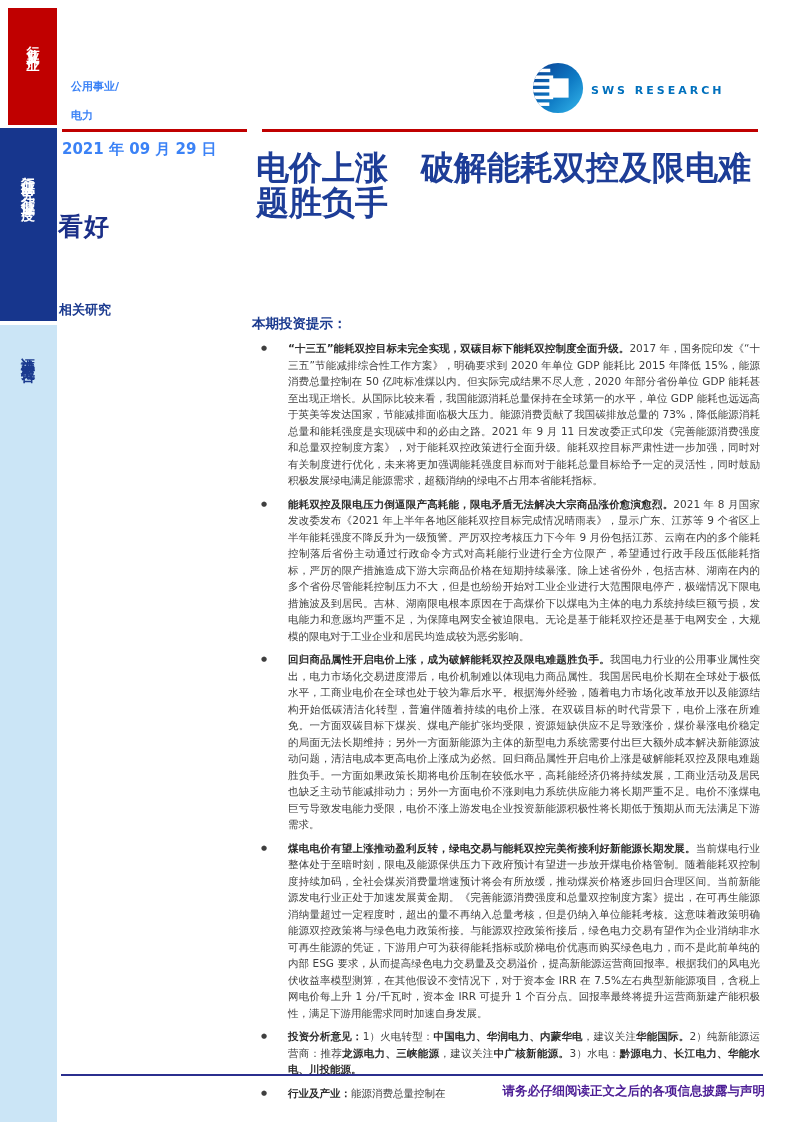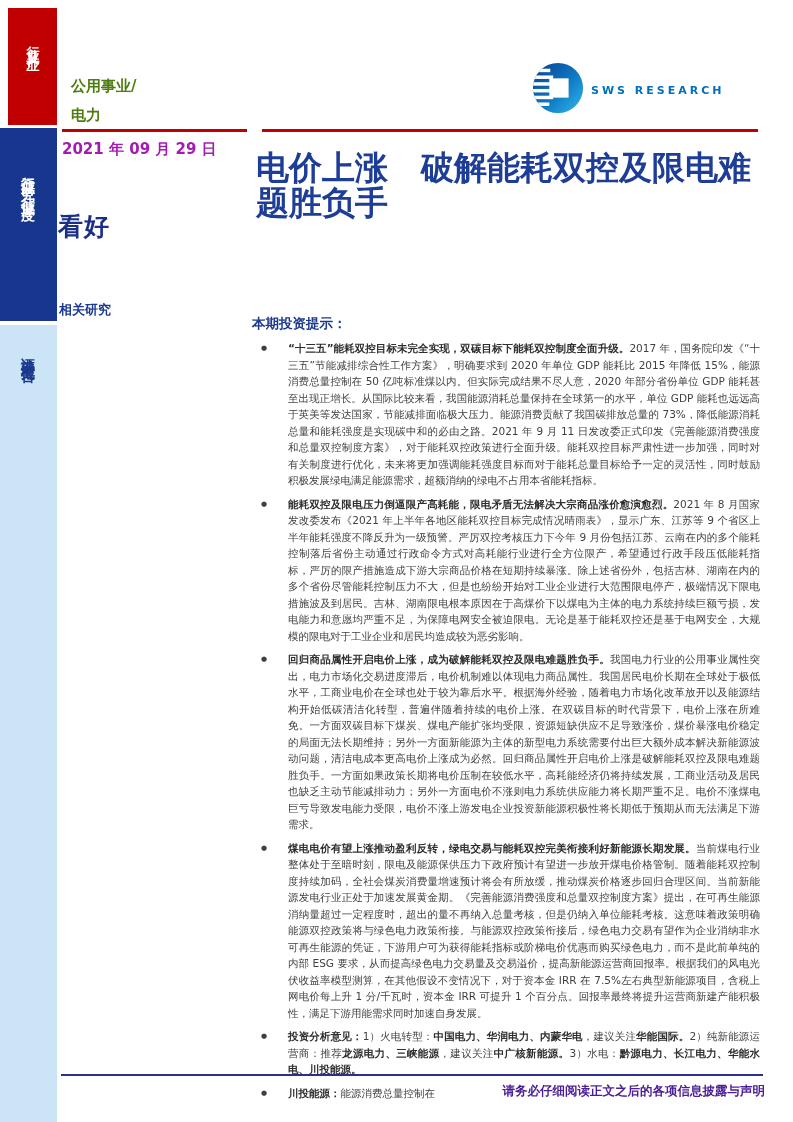--- a/index.html
+++ b/index.html
@@ -11,22 +11,22 @@
   .band { position:absolute; display:flex; justify-content:center; }
   .band-red   { left:8px;  top:8px;   width:49px; height:117px; background:#c00000; }
   .band-navy  { left:0;    top:128px; width:57px; height:193px; background:#17368d; }
   .band-light { left:0;    top:325px; width:57px; height:797px; background:#cbe5f6; align-items:flex-start; }
   .vtext { writing-mode:vertical-rl; text-orientation:mixed; font-weight:bold; letter-spacing:3px; }
   .band-red .vtext  { color:#ffffff; font-size:13px; margin-top:28px; }
   .band-navy .vtext { color:#ffffff; font-size:14px; margin-top:38px; }
   .band-light .vtext{ color:#1b3a8f; font-size:14px; margin-top:22px; letter-spacing:2px; }
 
   
-  .sector { position:absolute; left:71px; top:72px; color:#4d7c0f; font-weight:bold; font-size:15px; line-height:29px; }
-  .date   { position:absolute; left:62px; top:140px; color:#a21caf; font-weight:bold; font-size:15px; }
+  .sector { position:absolute; left:71px; top:72px; color:#3b82f6; font-weight:bold; font-size:11px; line-height:29px; }
+  .date   { position:absolute; left:62px; top:140px; color:#3b82f6; font-weight:bold; font-size:15px; }
   .rating { position:absolute; left:58px; top:210px; color:#1b2f88; font-weight:bold; font-size:25px; letter-spacing:1px; }
   .related{ position:absolute; left:59px; top:301px; color:#1b3a8f; font-weight:bold; font-size:13px;text-align:center; }
 
   
   .rule-red { position:absolute; top:129px; height:3px; background:#c00000; }
   .rule-red.a { left:62px;  width:185px; }
   .rule-red.b { left:262px; width:496px; }
 
   
   .logo { position:absolute; left:531px; top:61px; display:flex; align-items:center; }
@@ -124,20 +124,20 @@
       <div class="bullet">
         <span class="dot">●</span>
         <p class="btext"><span class="bld">煤电电价有望上涨推动盈利反转，绿电交易与能耗双控完美衔接利好新能源长期发展。</span><span>当前煤电行业整体处于至暗时刻，限电及能源保供压力下政府预计有望进一步放开煤电价格管制。随着能耗双控制度持续加码，全社会煤炭消费量增速预计将会有所放缓，推动煤炭价格逐步回归合理区间。当前新能源发电行业正处于加速发展黄金期。《完善能源消费强度和总量双控制度方案》提出，在可再生能源消纳量超过一定程度时，超出的量不再纳入总量考核，但是仍纳入单位能耗考核。这意味着政策明确能源双控政策将与绿色电力政策衔接。与能源双控政策衔接后，绿色电力交易有望作为企业消纳非水可再生能源的凭证，下游用户可为获得能耗指标或阶梯电价优惠而购买绿色电力，而不是此前单纯的内部 ESG 要求，从而提高绿色电力交易量及交易溢价，提高新能源运营商回报率。根据我们的风电光伏收益率模型测算，在其他假设不变情况下，对于资本金 IRR 在 7.5%左右典型新能源项目，含税上网电价每上升 1 分/千瓦时，资本金 IRR 可提升 1 个百分点。回报率最终将提升运营商新建产能积极性，满足下游用能需求同时加速自身发展。</span></p>
       </div>
       <div class="bullet">
         <span class="dot">●</span>
         <p class="btext"><span class="bld">投资分析意见：</span><span>1）火电转型：</span><span class="bld">中国电力、华润电力、内蒙华电</span><span>，建议关注</span><span class="bld">华能国际。</span><span>2）纯新能源运营商：推荐</span><span class="bld">龙源电力、三峡能源</span><span>，建议关注</span><span class="bld">中广核新能源。</span><span>3）水电：</span><span class="bld">黔源电力、长江电力、华能水电、川投能源。</span></p>
       </div>
       <div class="bullet">
         <span class="dot">●</span>
-        <p class="btext"><span class="bld">川投能源：</span><span>能源消费总量控制在</span></p>
+        <p class="btext"><span class="bld">行业及产业：</span><span>能源消费总量控制在</span></p>
       </div>
     </div>
 
   <div class="foot-rule"></div>
   <div class="foot-note">请务必仔细阅读正文之后的各项信息披露与声明</div>
 
 </div>
 
 </body></html>

